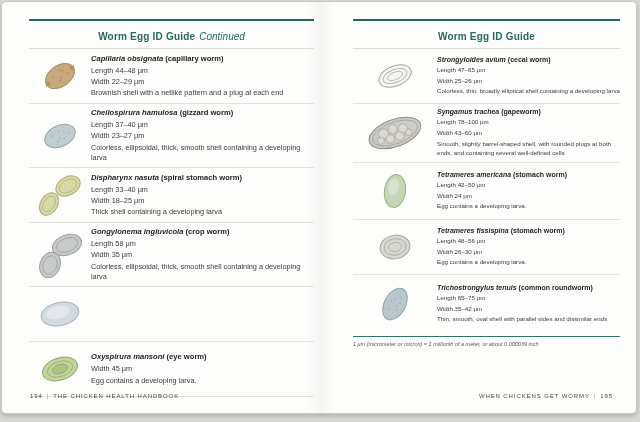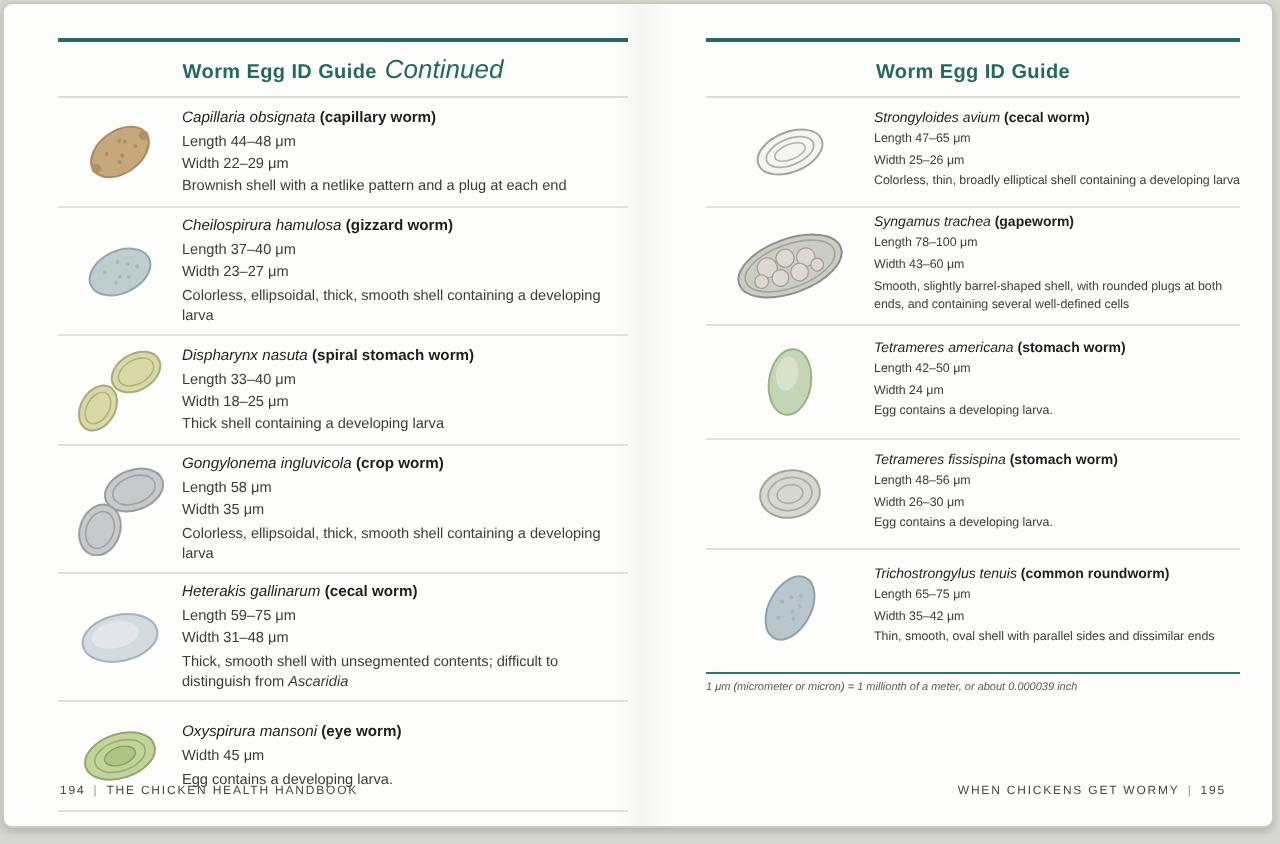--- a/index.html
+++ b/index.html
@@ -4,30 +4,30 @@
 <style>
   html,body{margin:0;padding:0}
   body{width:640px;height:422px;background:#d8d8d3;font-family:"Liberation Sans",sans-serif;position:relative;overflow:hidden}
   .spread{position:absolute;left:1px;top:1px;width:634px;height:411px;background:#fdfdfc;border:1px solid #c9c9c3;border-radius:5px;box-shadow:0 2px 4px rgba(0,0,0,.18)}
   .gutter{position:absolute;left:305px;top:0;width:28px;height:100%;background:linear-gradient(90deg,rgba(0,0,0,0) 0%,rgba(0,0,0,.035) 50%,rgba(0,0,0,0) 100%)}
   .page{position:absolute;top:17px}
   .page-left{left:27px;width:285px}
   .page-right{left:351px;width:267px}
   .guide-header{border-top:2px solid #236a5c;border-bottom:1px solid #ddddd6;text-align:center;padding:5px 0 4px}
   .guide-title{font-weight:bold;font-size:10px;color:#236a5c;letter-spacing:.2px}
-  .guide-continued{font-style:italic;font-size:13px;color:#236a5c;margin-left:4px}
+  .guide-continued{font-style:italic;font-size:10px;color:#236a5c;margin-left:4px}
   .entry{display:flex;align-items:center;border-bottom:1px solid #e2e2da;padding:4px 0;box-sizing:border-box}
   .page-left .entry{min-height:51px}
   .page-right .entry{min-height:50px}
   .egg-cell{flex:0 0 62px;display:flex;justify-content:center;align-items:center}
   .page-right .egg-cell{flex:0 0 84px}
   .entry-text{flex:1;min-width:0}
   .entry-title{font-size:7.6px;color:#1f1f1f;margin-bottom:2px}
   .page-right .entry-title{font-size:7px}
-  .species{font-weight:normal;font-style:italic}
+  .species{font-weight:bold;font-style:italic}
   .common{font-weight:bold}
   .metric{font-size:7.3px;color:#3c3c3c;line-height:1.55}
   .desc{font-size:7.3px;color:#3c3c3c;line-height:1.4;margin-top:1px}
   .page-right .metric{font-size:6.2px;line-height:1.7}
   .page-right .desc{font-size:6.2px;line-height:1.45}
   .italic{font-style:italic}
   .footnote-rule{border-top:1.5px solid #2b7668;margin-top:3px}
   .footnote{font-size:5.5px;font-style:italic;color:#5a5a56;padding-top:4px}
   .footer{position:absolute;bottom:14px;font-size:6px;letter-spacing:.9px;color:#474743}
   .footer-left{left:28px}
@@ -141,26 +141,20 @@
 
     <div class="entry">
       <div class="egg-cell">
         <svg width="56" height="46" viewBox="0 0 56 46">
           <g transform="rotate(-12 28 23)">
             <ellipse cx="28" cy="23" rx="19" ry="11.5" stroke="#a7b2ba" stroke-width="1" fill="#d4dbe0"></ellipse>
             <ellipse cx="26" cy="21" rx="12" ry="6.5" fill="#ffffff" opacity=".35"></ellipse>
           </g>
         </svg>
       </div>
-      <div class="entry-text">
-        <div class="entry-title"><span class="species">Heterakis gallinarum</span> <span class="common">(cecal worm)</span></div>
-        <div class="metric">Length 59–75 μm</div>
-        <div class="metric">Width 31–48 μm</div>
-        <div class="desc"><span>Thick, smooth shell with unsegmented contents; difficult to distinguish from</span> <span class="italic">Ascaridia</span></div>
-      </div>
     </div>
 
     <div class="entry">
       <div class="egg-cell">
         <svg width="56" height="46" viewBox="0 0 56 46">
           <g transform="rotate(-18 28 23)">
             <ellipse cx="28" cy="23" rx="18" ry="11" stroke="#8fa968" stroke-width="1" fill="#c2d49c"></ellipse>
             <ellipse cx="28" cy="23" rx="13" ry="7.5" fill="none" stroke="#93a968" stroke-width=".9" opacity=".8"></ellipse>
             <ellipse cx="28" cy="23" rx="8" ry="4.5" fill="#aec484" stroke="#8aa05e" stroke-width=".7"></ellipse>
           </g>

